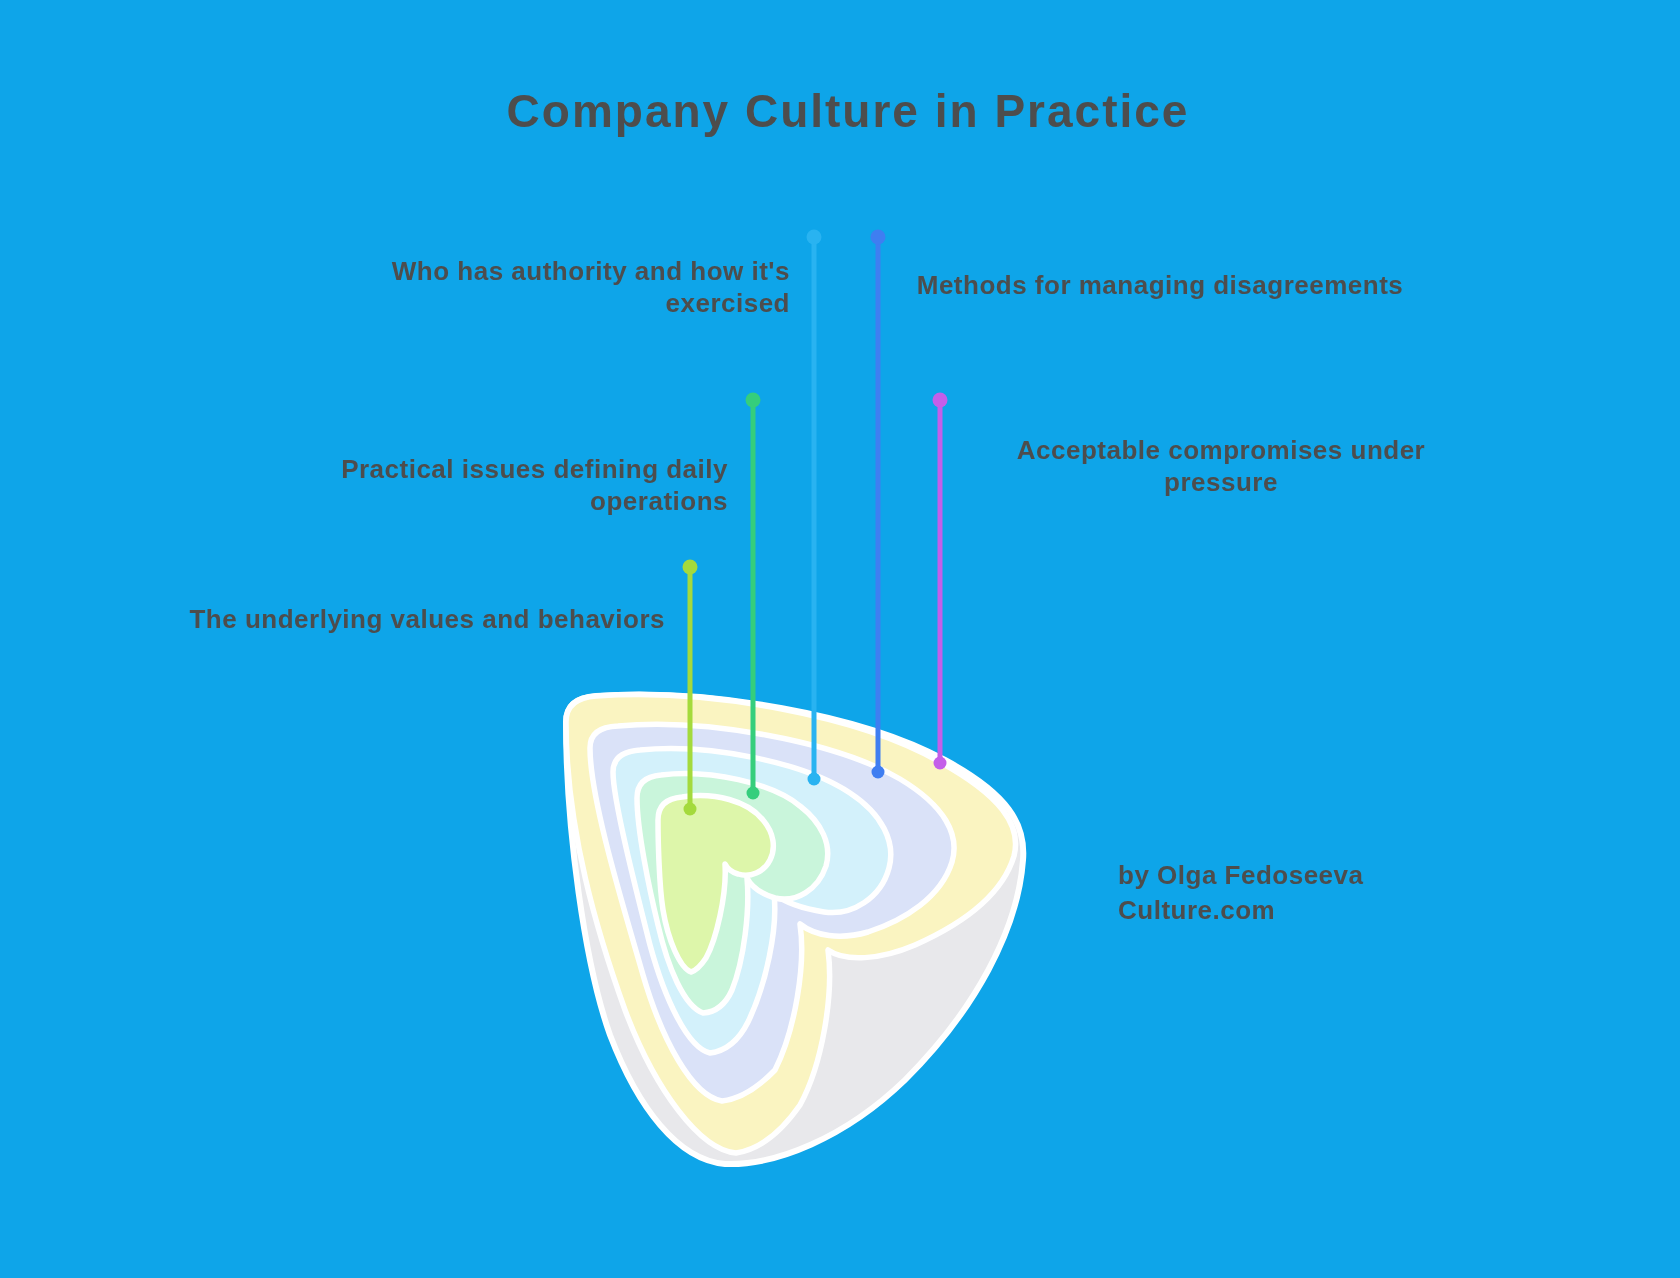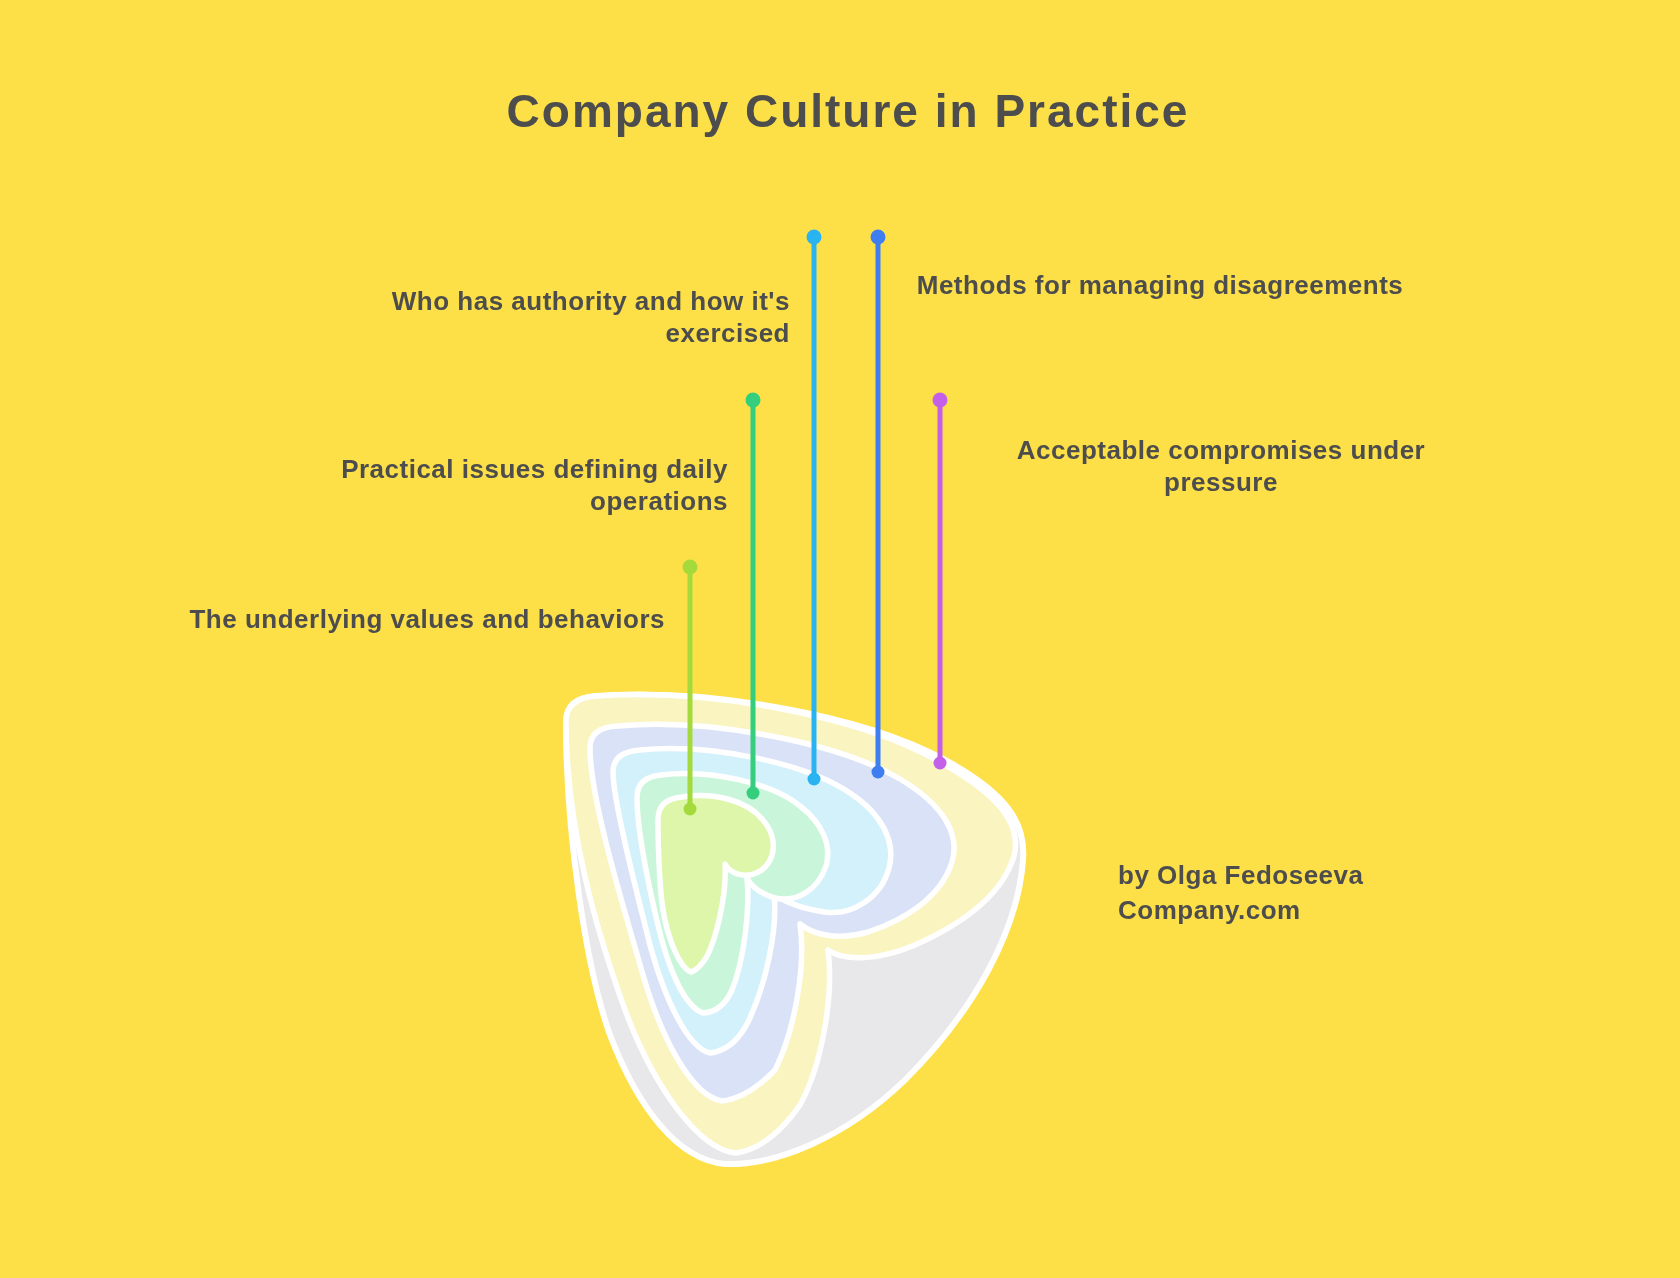--- a/index.html
+++ b/index.html
@@ -4,21 +4,21 @@
 <style>
   html, body {
     margin: 0;
     padding: 0;
     background: #000000;
   }
   .stage {
     position: relative;
     width: 1680px;
     height: 1278px;
-    background: #fde047;
+    background: #0ea5e9;
     overflow: hidden;
     font-family: "Liberation Sans", "DejaVu Sans", sans-serif;
   }
   .stage svg.onion {
     position: absolute;
     left: 0;
     top: 0;
     width: 1680px;
     height: 1278px;
   }
@@ -149,24 +149,24 @@
       <line x1="940" y1="400" x2="940" y2="763" stroke-width="5" stroke-linecap="round" stroke="#c45fe9"></line>
       <circle cx="940" cy="400" r="7.5" fill="#c45fe9"></circle>
       <circle cx="940" cy="763" r="6.5" fill="#c45fe9"></circle>
     </g>
   </svg>
 
   <div class="callout-label align-right" style="right:1015px; top:604px; width:520px;">The underlying values and behaviors</div>
 
   <div class="callout-label align-right" style="right:952px; top:435px; width:420px;margin-top:19px;">Practical issues defining daily operations</div>
 
-  <div class="callout-label align-right" style="right:890px; top:286px; width:430px;">Who has authority and how it's exercised</div>
+  <div class="callout-label align-right" style="right:890px; top:256px; width:430px;">Who has authority and how it's exercised</div>
 
   <div class="callout-label align-left" style="left:900px; top:270px; width:520px;">Methods for managing disagreements</div>
 
   <div class="callout-label align-left" style="left:974px; top:435px; width:420px;margin-left:37px;">Acceptable compromises under pressure</div>
 
   <div class="credit">
     <div>by Olga Fedoseeva</div>
-    <div>Company.com</div>
+    <div>Culture.com</div>
   </div>
 
 </div>
 
 </body></html>

